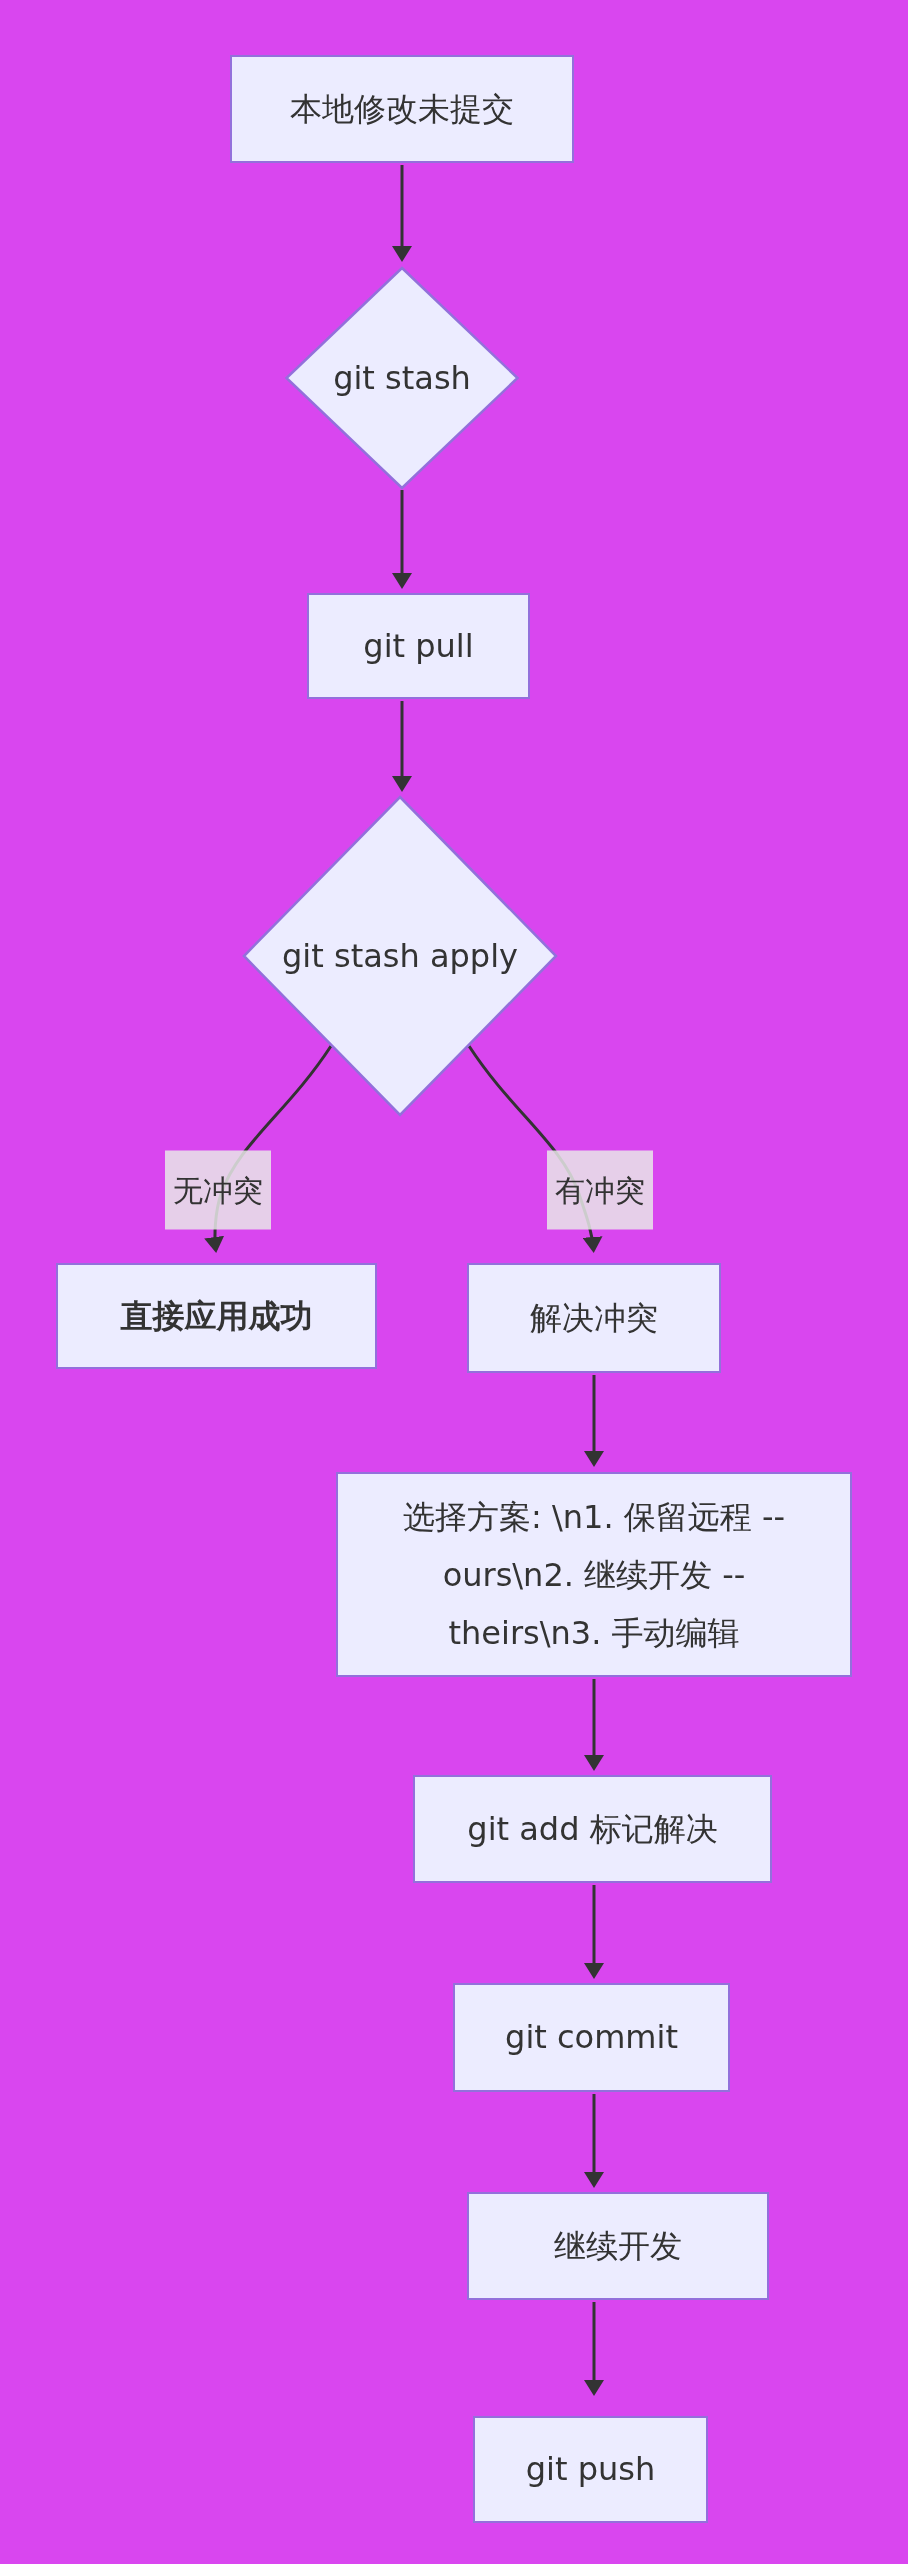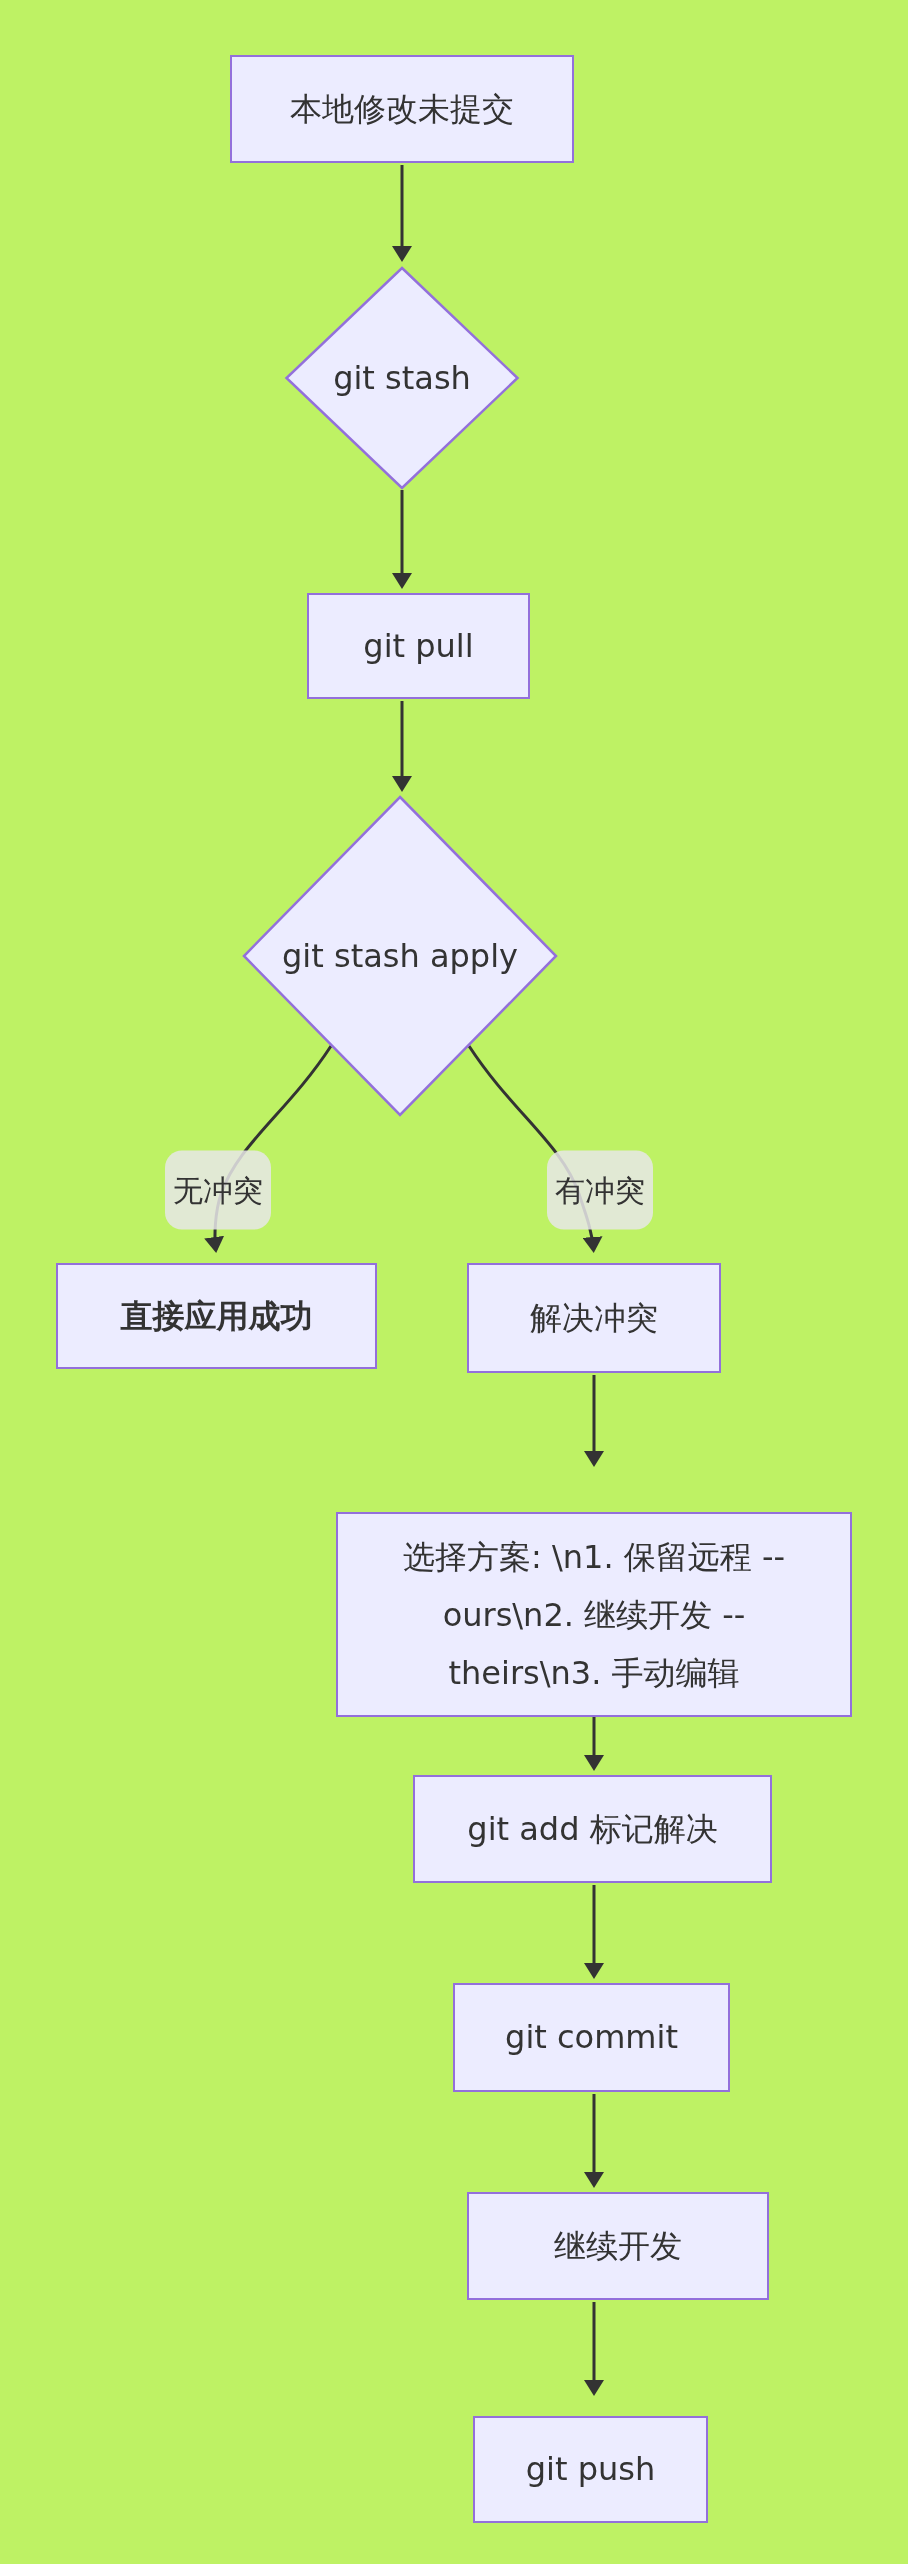--- a/index.html
+++ b/index.html
@@ -4,21 +4,21 @@
 <style>
   html, body {
     margin: 0;
     padding: 0;
     background: #ffffff;
   }
   #flowchart {
     position: relative;
     width: 908px;
     height: 2564px;
-    background: #bef264;
+    background: #d946ef;
     font-family: "DejaVu Sans", "Liberation Sans", sans-serif;
     color: var(--text-color, #333333);
     overflow: hidden;
   }
   #edges-layer {
     position: absolute;
     left: 0; top: 0;
     width: 908px;
     height: 2564px;
   }
@@ -66,21 +66,20 @@
   }
   .edge-label {
     position: absolute;
     transform: translate(-50%, -50%);
     background: rgba(232, 232, 232, 0.85);
     color: var(--text-color, #333333);
     font-size: 30px;
     line-height: 1.3;
     padding: 20px 8px;
     white-space: nowrap;
-    border-radius: 17px;
   }
 </style>
 </head>
 <body>
 
 <div id="flowchart">
 
   <svg id="edges-layer" viewBox="0 0 908 2564" xmlns="http://www.w3.org/2000/svg">
     <defs>
       <marker id="arrowhead" viewBox="0 0 8 10" refX="6.5" refY="5" markerWidth="16" markerHeight="20" markerUnits="userSpaceOnUse" orient="auto">
@@ -128,21 +127,21 @@
   </div>
 
   <div class="node" style="left:56px; top:1263px; width:321px; height:106px;font-weight:bold;">
     <span>直接应用成功</span>
   </div>
 
   <div class="node" style="left:467px; top:1263px; width:254px; height:110px;">
     <span>解决冲突</span>
   </div>
 
-  <div class="node multiline" style="left:336px; top:1472px; width:516px; height:205px;margin-top:40px;">
+  <div class="node multiline" style="left:336px; top:1472px; width:516px; height:205px;">
     <div>
       <span class="line">选择方案: \n1. 保留远程 --</span>
       <span class="line">ours\n2. 继续开发 --</span>
       <span class="line">theirs\n3. 手动编辑</span>
     </div>
   </div>
 
   <div class="node" style="left:413px; top:1775px; width:359px; height:108px;">
     <span>git add 标记解决</span>
   </div>

